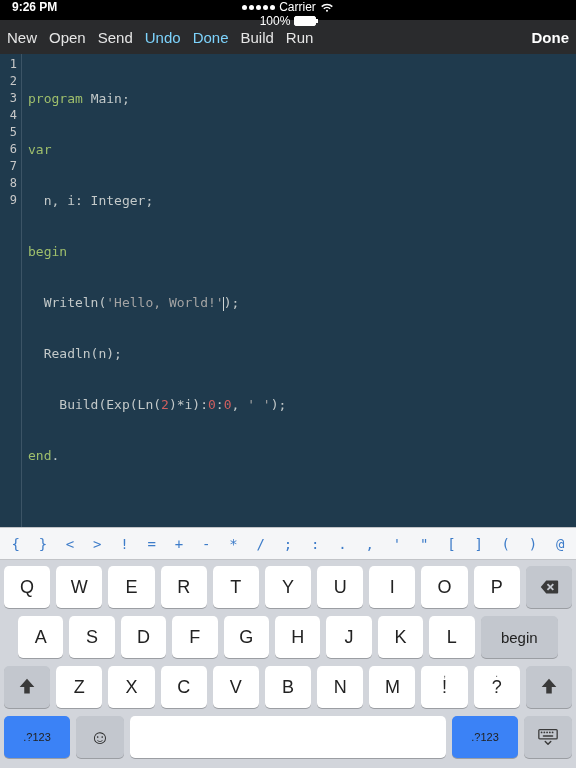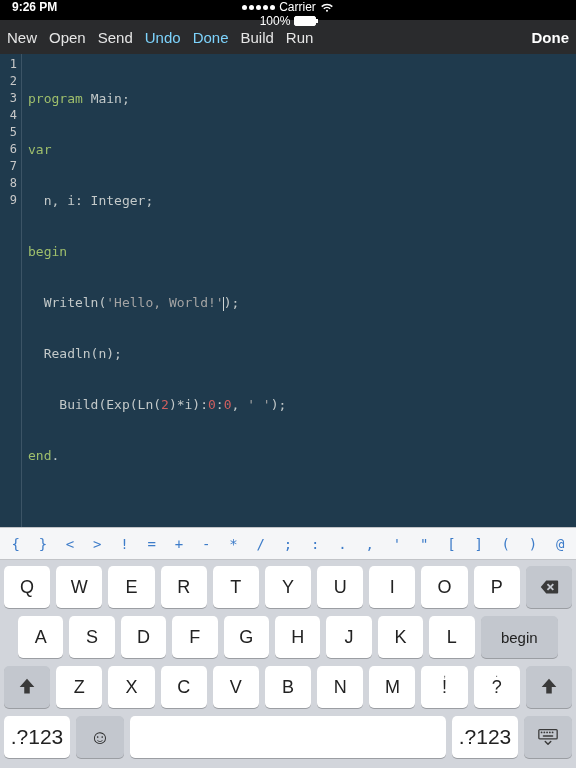--- a/index.html
+++ b/index.html
@@ -115,21 +115,21 @@
     cursor:default;
     position:relative;
   }
   .key.letter { width:48px; }
   .key.space  { flex:1; background:#fff; }
   .key.return { width:82px; background:#c3c7ce; font-size:15px; }
   .key.back   { width:48px; background:#c3c7ce; }
   .key.shift  { width:48px; background:#c3c7ce; }
   .back svg, .shift svg, .hidekb svg { width:22px; height:22px; }
   .hidekb { width:48px; background:#c3c7ce; }
-  .num123 { width:66px; background:#ffffff; font-size:21px; }
+  .num123 { width:66px; background:#3b82f6; font-size:11px; }
   .emoji  { width:48px; background:#c3c7ce; font-size:20px; }
   .punct-top { position:absolute; top:2px; font-size:10px; color:#666; }
 </style>
 </head>
 <body>
 
 <div class="status-bar">
   <div class="status-left">
     <div class="sig-dots">
       <span></span>

